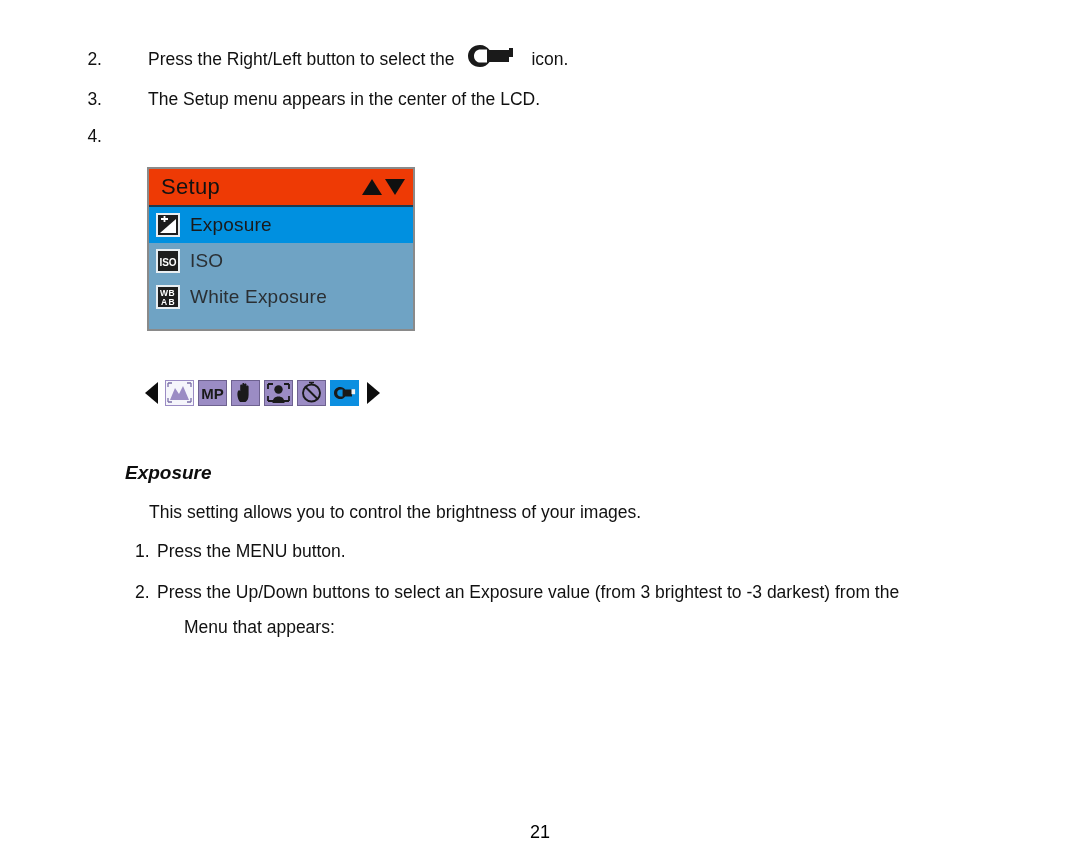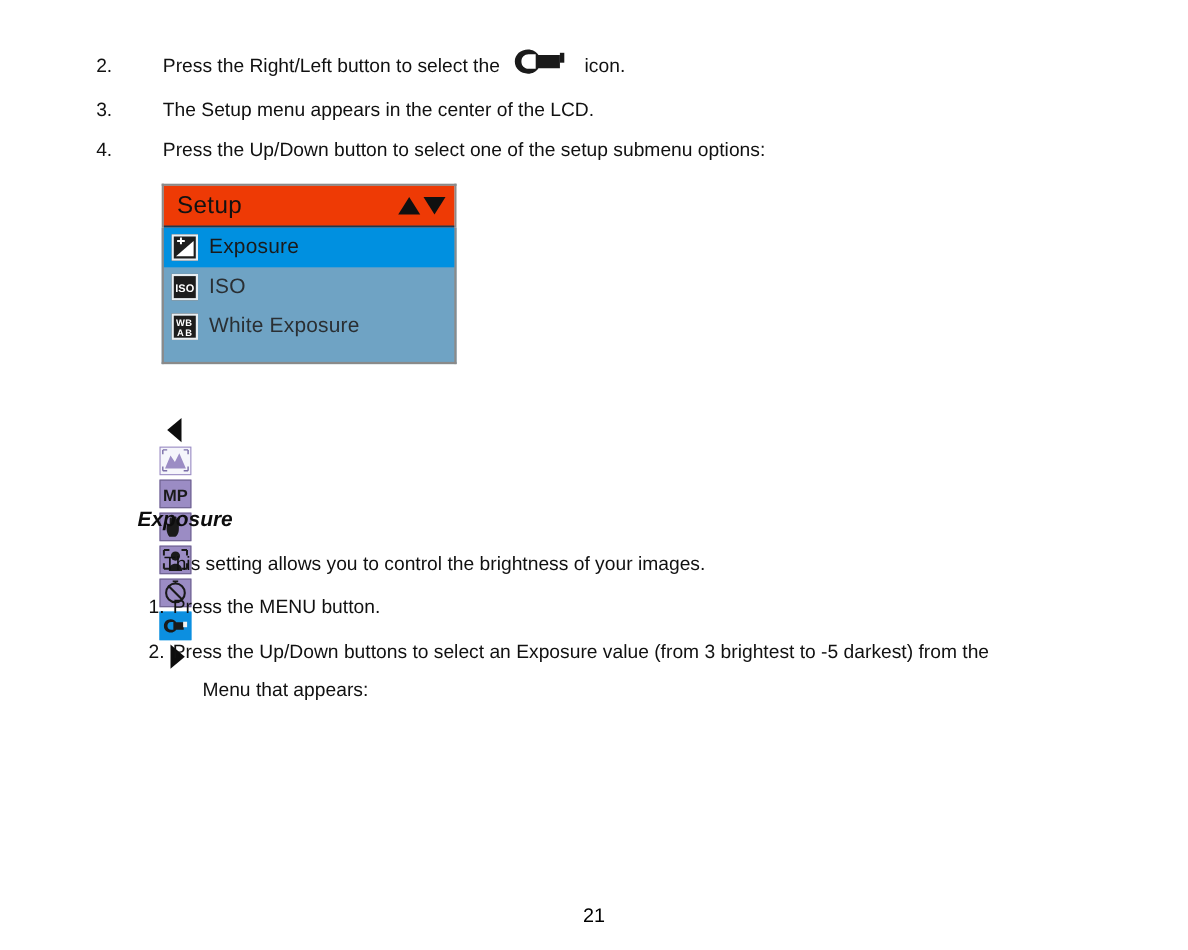--- a/index.html
+++ b/index.html
@@ -134,21 +134,20 @@
   }
 
   
   .modebar {
     position: absolute;
     left: 145px;
     top: 380px;
     display: flex;
     align-items: center;
     gap: 4px;
-    flex-direction: column;
   }
   .nav-left {
     width: 0; height: 0;
     border-top: 11px solid transparent;
     border-bottom: 11px solid transparent;
     border-right: 13px solid #0d0d0d;
     margin-right: 3px;
   }
   .nav-right {
     width: 0; height: 0;
@@ -244,21 +243,20 @@
     </span>
   </div>
 
   <div class="step">
     <span class="step-num">3.</span>
     <span class="step-text">The Setup menu appears in the center of the LCD.</span>
   </div>
 
   <div class="step">
     <span class="step-num">4.</span>
-    <span class="step-text">Press the Up/Down button to select one of the setup submenu options:</span>
   </div>
 
 </div>
 
 <div class="lcd">
 
   <div class="lcd-frame">
     <div class="lcd-header">
       <span class="lcd-title">Setup</span>
       <span class="lcd-arrows">
@@ -358,18 +356,18 @@
 <div class="body-block">
   <div class="body-para">This setting allows you to control the brightness of your images.</div>
 
   <div class="num-item">
     <span class="n">1.</span>
     <span class="t">Press the MENU button.</span>
   </div>
 
   <div class="num-item">
     <span class="n">2.</span>
-    <span class="t">Press the Up/Down buttons to select an Exposure value (from 3 brightest to -5 darkest) from the</span>
+    <span class="t">Press the Up/Down buttons to select an Exposure value (from 3 brightest to -3 darkest) from the</span>
   </div>
   <div class="cont-line">Menu that appears:</div>
 </div>
 
 <div class="page-number">21</div>
 
 </body></html>

